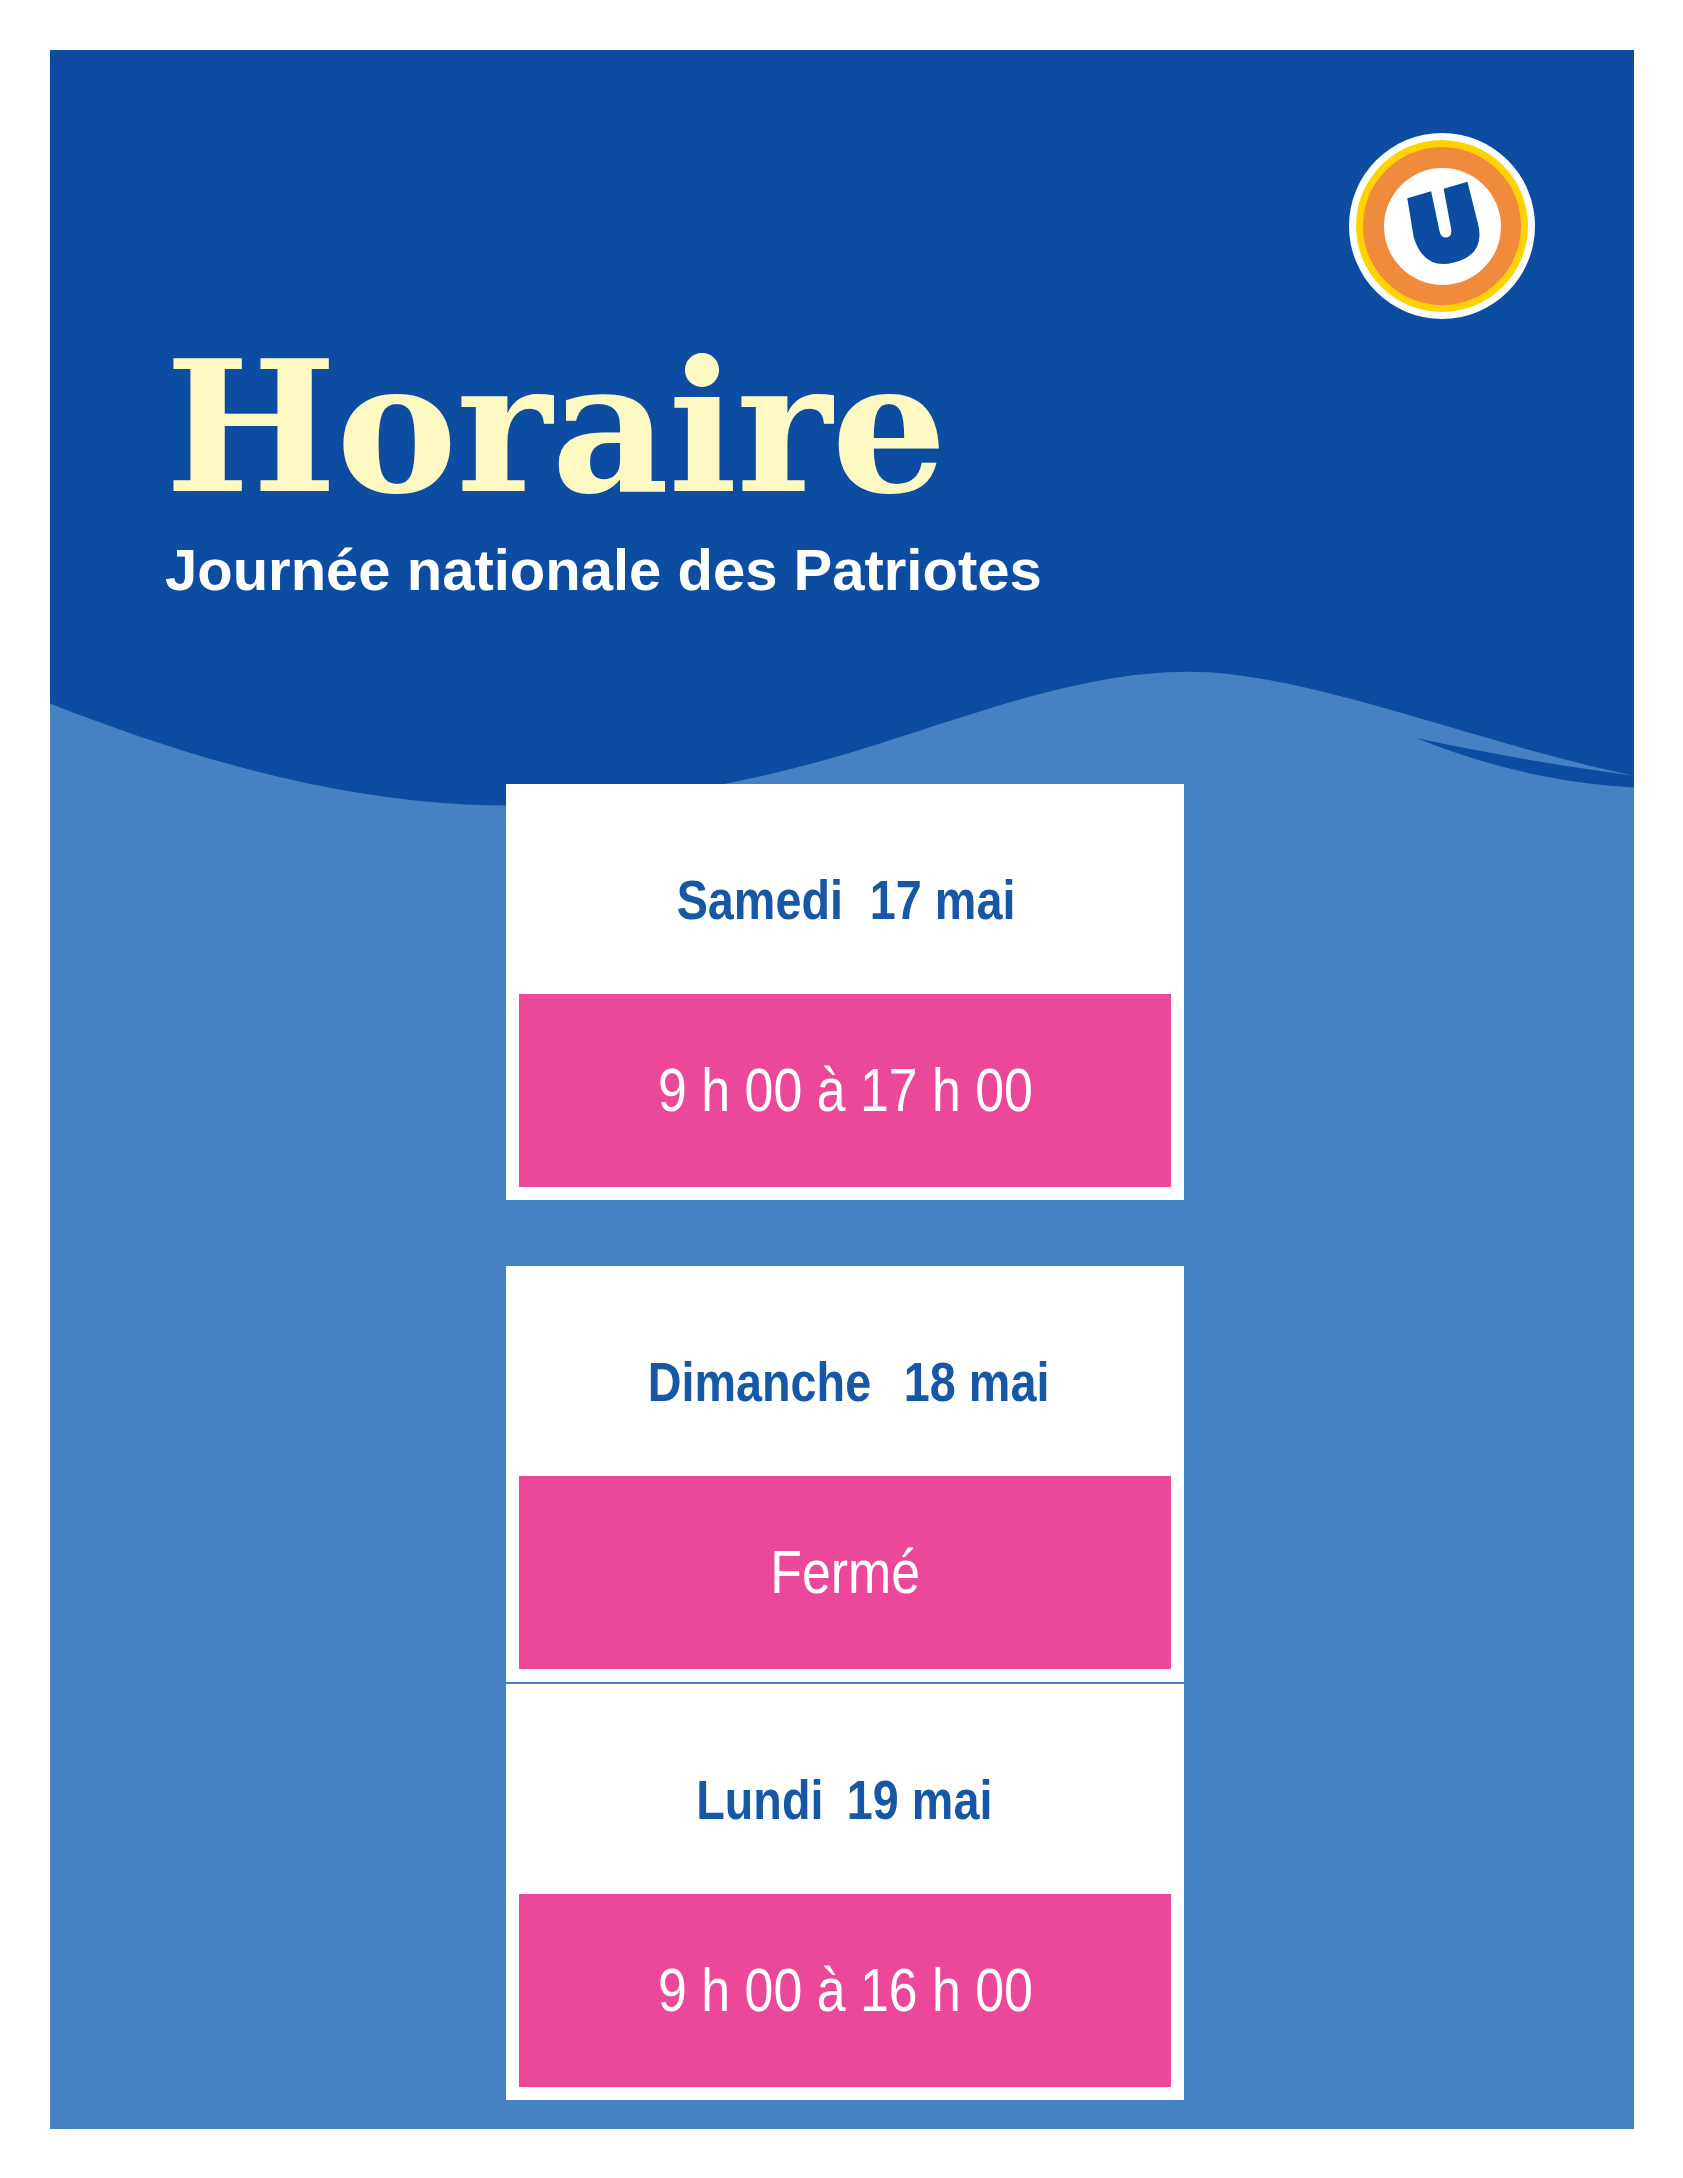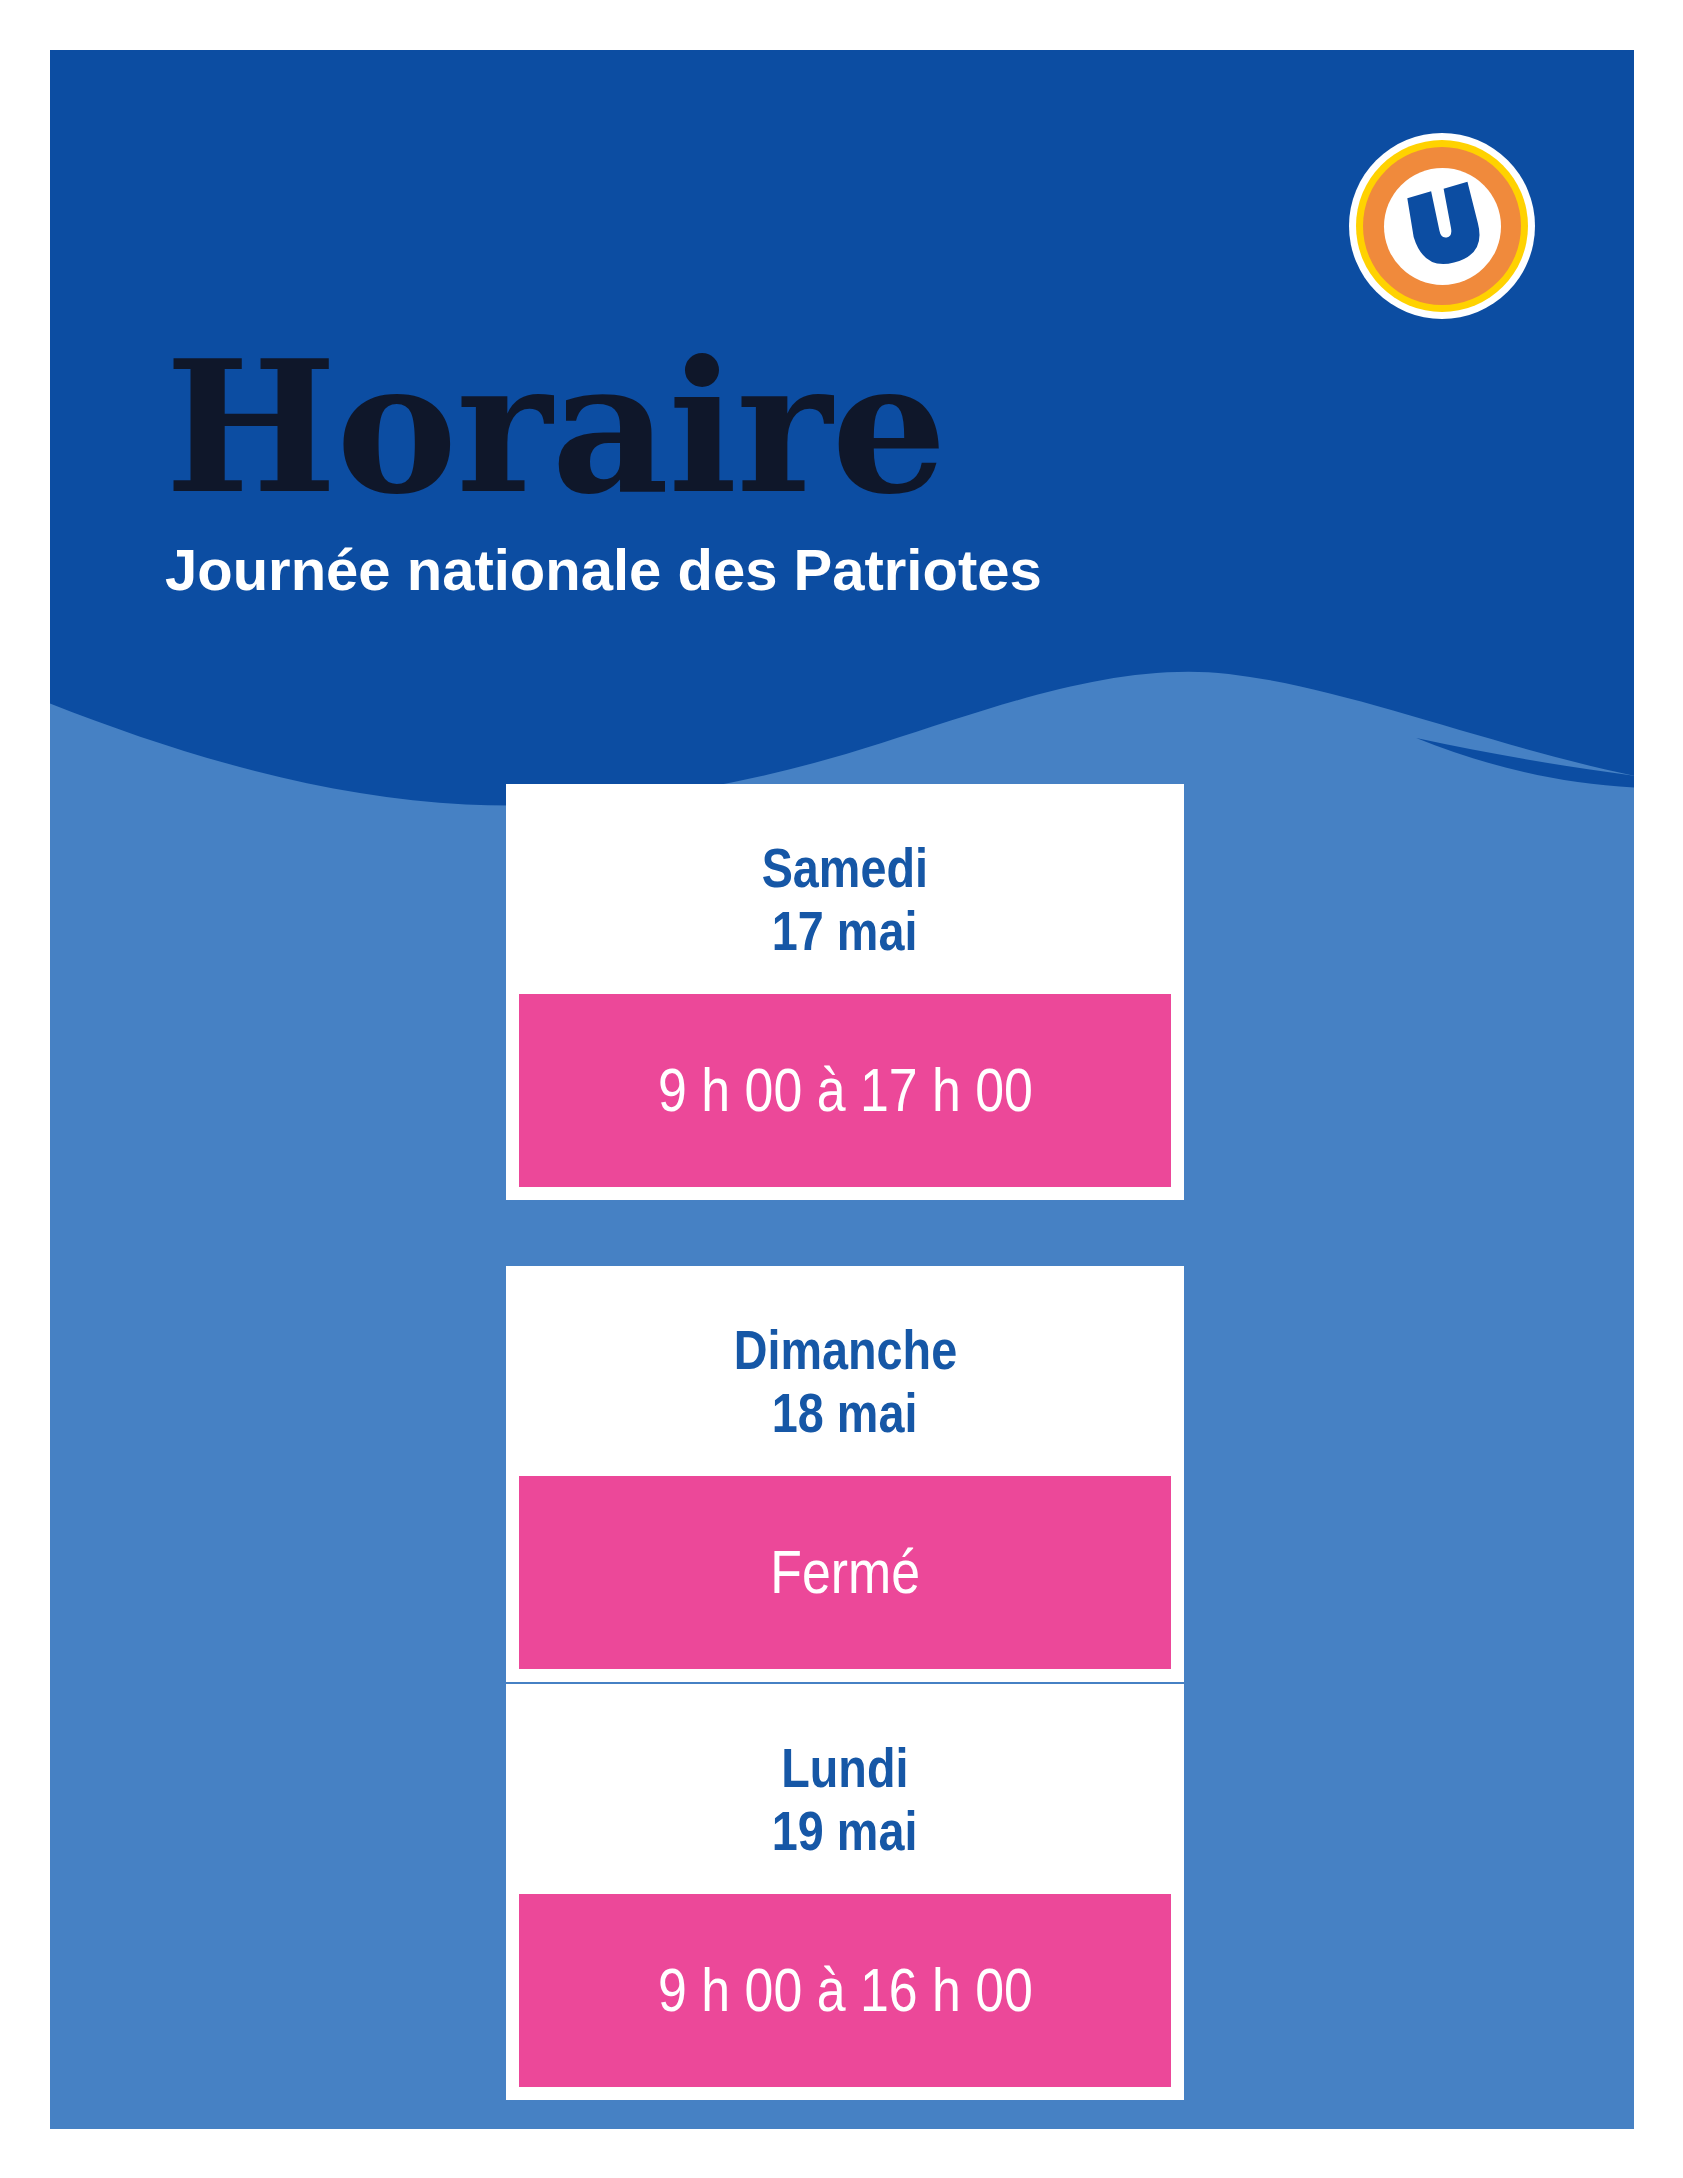--- a/index.html
+++ b/index.html
@@ -12,21 +12,21 @@
     background:#4681c4;overflow:hidden;
   }
   .header-dark{
     position:absolute;left:0;top:0;width:1584px;height:792px;background:#0c4da2;
   }
   .wave-svg{position:absolute;left:0;top:0;width:1584px;height:792px;display:block;}
 
   .title{
     position:absolute;left:115px;top:286px;
     font-family:"DejaVu Serif","Liberation Serif",serif;
-    font-weight:700;font-size:182px;line-height:1;color:#0f172a;
+    font-weight:700;font-size:182px;line-height:1;color:#fef9c3;
     letter-spacing:-1px;white-space:nowrap;z-index:3;
   }
   .subtitle{
     position:absolute;left:115px;top:491px;
     font-weight:700;font-size:58px;line-height:1;color:#ffffff;
     white-space:nowrap;z-index:3;
   }
 
   .logo{
     position:absolute;left:1299px;top:83px;width:186px;height:186px;z-index:3;
@@ -45,21 +45,21 @@
     width:117px;height:117px;border-radius:50%;background:#ffffff;
     display:flex;align-items:center;justify-content:center;
   }
   .logo svg{display:block;}
 
   .card{
     position:absolute;left:456px;width:678px;height:416px;background:#ffffff;z-index:4;
   }
   .card-top{
     position:absolute;left:0;top:0;right:0;height:210px;
-    display:flex;flex-direction:column;align-items:center;justify-content:center;
+    display:flex;flex-direction:row;align-items:center;justify-content:center;
     padding-top:22px;box-sizing:border-box;
   }
   .day-line{
     font-weight:700;font-size:55px;line-height:63px;color:#1657a6;
     transform:scaleX(0.85);transform-origin:center;white-space:nowrap;
   }
   .card-bottom{
     position:absolute;left:13px;right:13px;top:210px;bottom:13px;background:#ec4899;
     display:flex;align-items:center;justify-content:center;
   }

